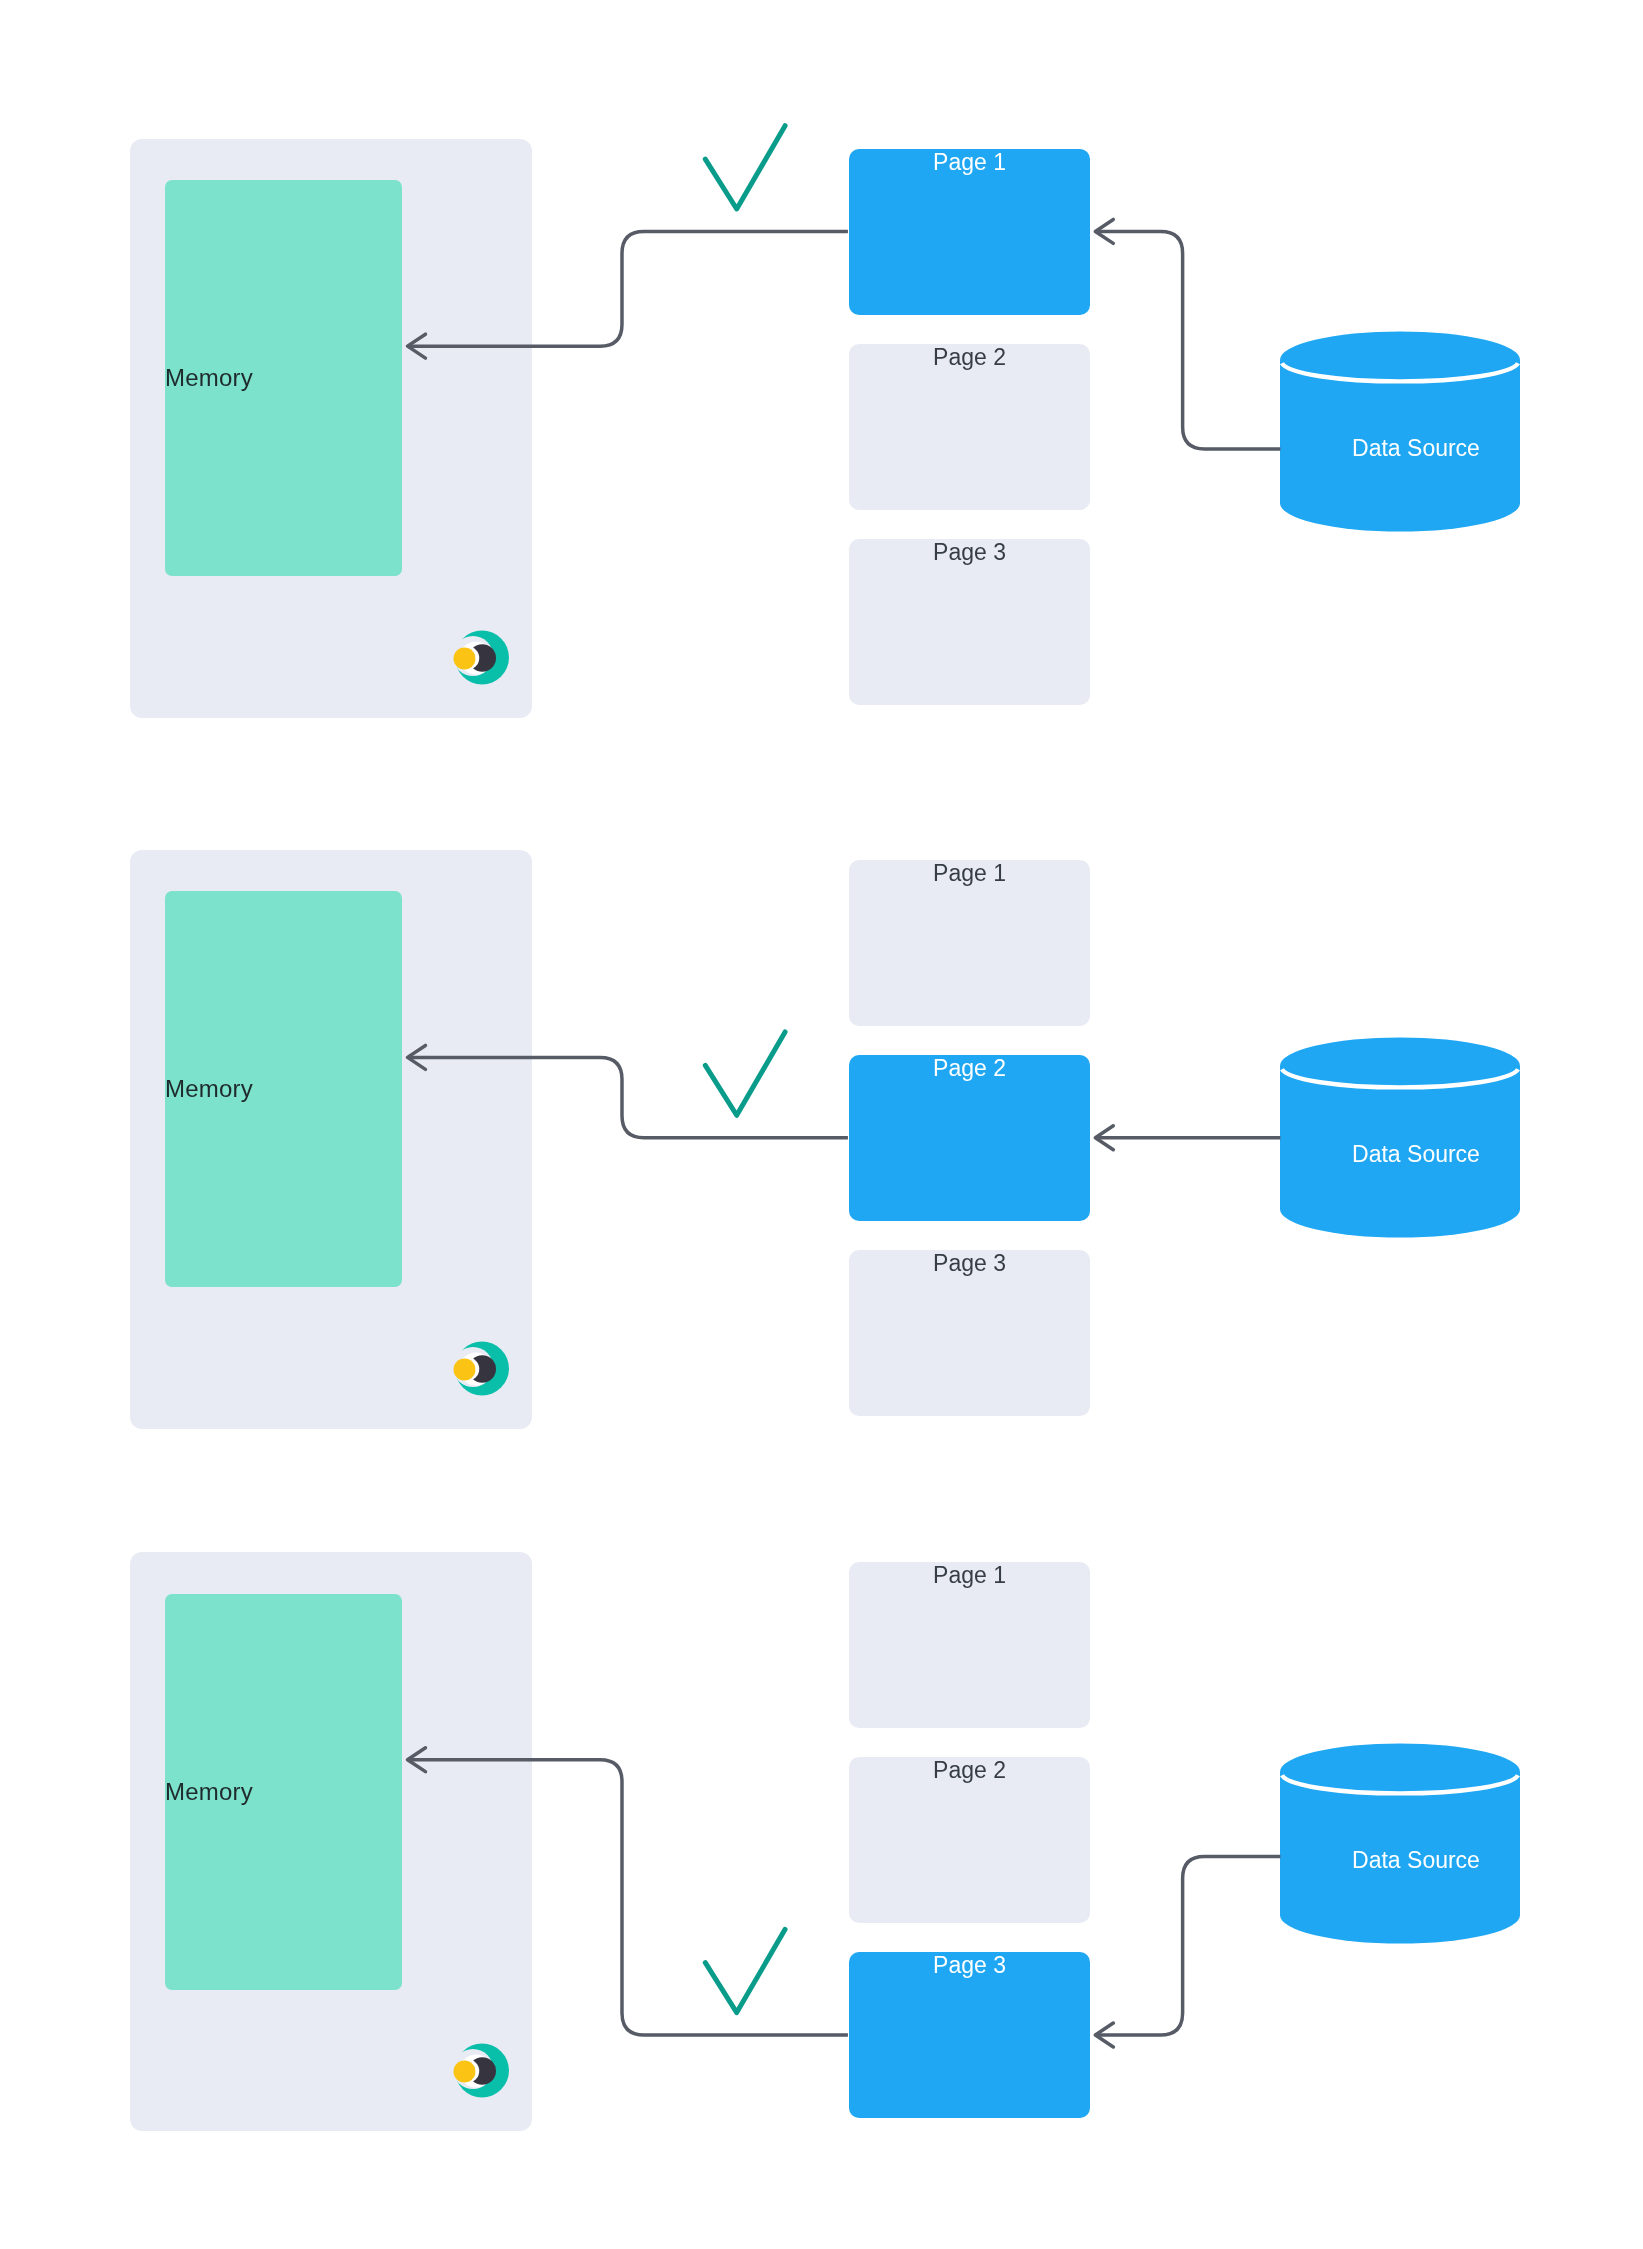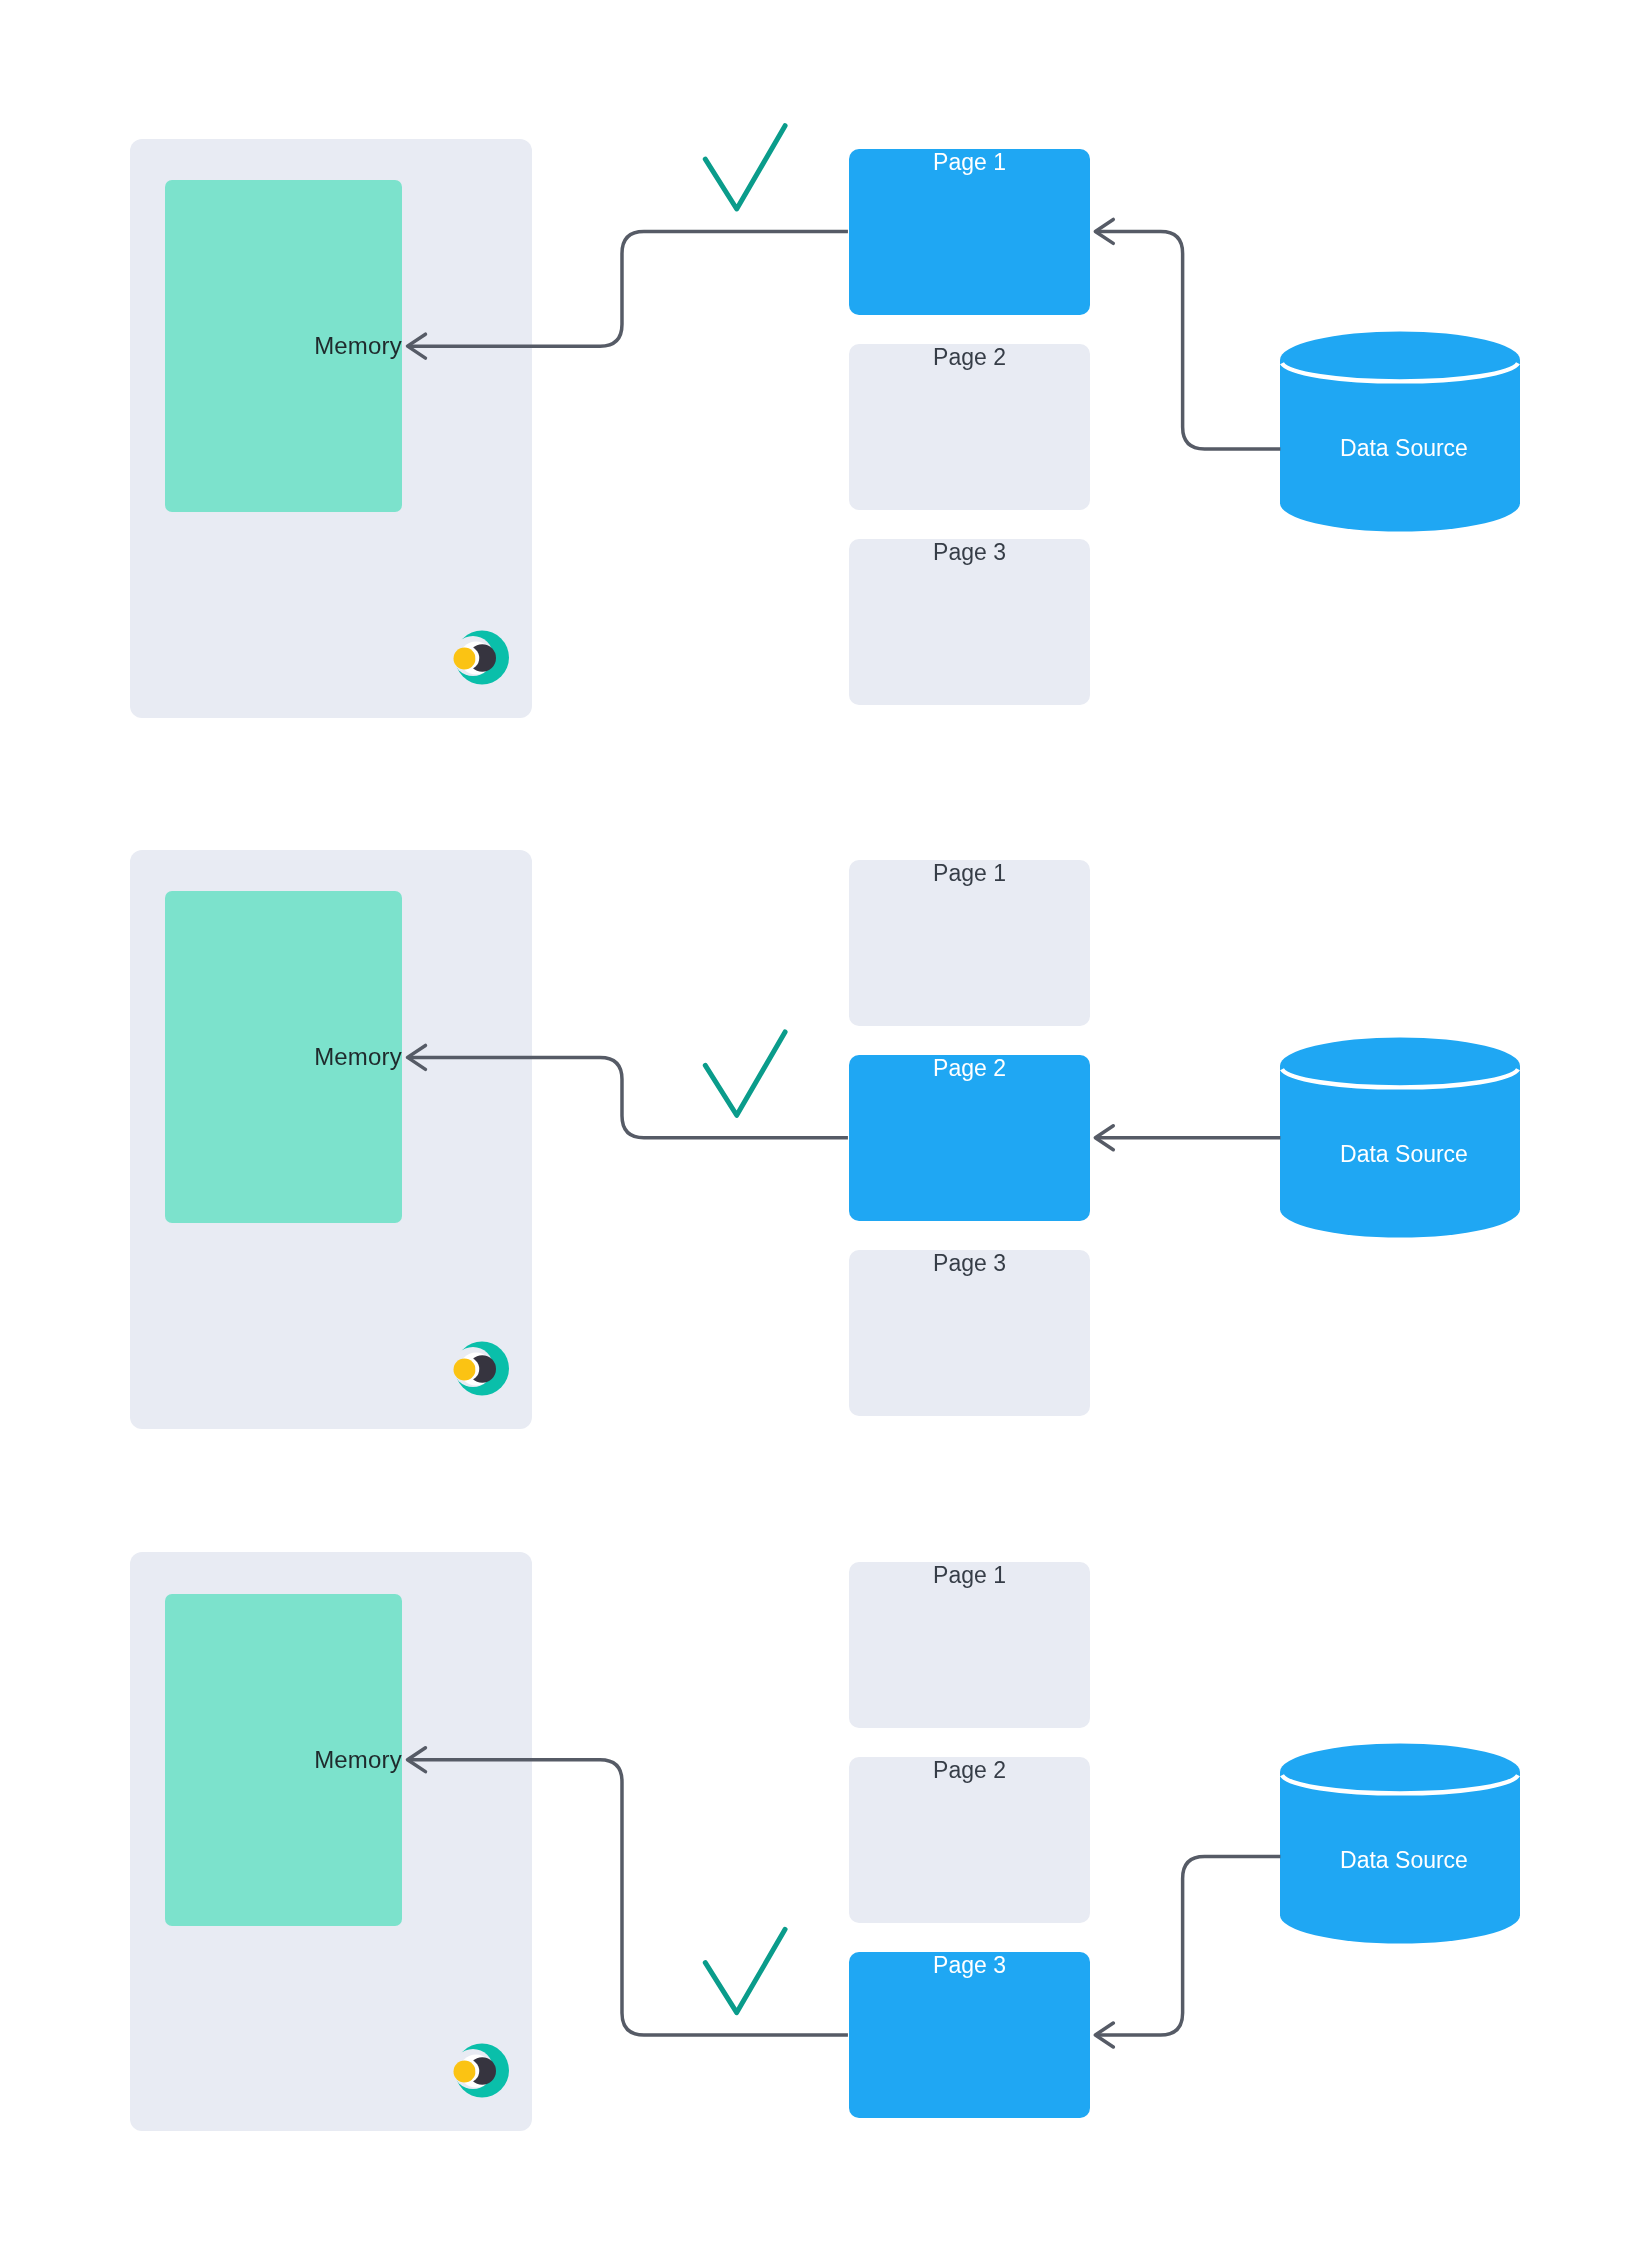--- a/index.html
+++ b/index.html
@@ -22,23 +22,23 @@
     --text-gray: #363D47;
   }
   .abs { position: absolute; }
 
   
   .memory-panel {
     left: 130px; width: 402px; height: 579px;
     background: var(--panel); border-radius: 12px;
   }
   .memory-box {
-    left: 165px; width: 237px; height: 332px;
+    left: 165px; width: 237px; height: 396px;
     background: var(--teal-box); border-radius: 7px;
-    display: flex; align-items: center; justify-content: flex-end;
+    display: flex; align-items: center; justify-content: flex-start;
   }
   .memory-label {
     font-size: 24px; color: var(--text-dark); letter-spacing: 0.2px;
   }
   .logo { left: 453px; width: 56px; height: 56px; }
 
   
   .page-card {
     left: 849px; width: 241px; height: 166px;
     background: var(--panel); border-radius: 10px;
@@ -46,21 +46,21 @@
     font-size: 23px; color: var(--text-gray);
   }
   .page-card.active { background: var(--blue); color: #ffffff; }
 
   
   .data-source { left: 1280px; width: 240px; height: 201px; }
   .data-source svg { position: absolute; left: 0; top: 0; }
   .cyl-body { fill: var(--blue); }
   .cyl-lid-line { fill: none; stroke: #ffffff; stroke-width: 9; }
   .ds-label-wrap {
-    position: absolute; left: 4px; top: 0; width: 100%; height: 100%;
+    position: absolute; left: 16px; top: 0; width: 100%; height: 100%;
     display: flex; align-items: center; justify-content: center;
     padding-top: 33px; box-sizing: border-box;
   }
   .ds-label { font-size: 23px; color: #ffffff; }
 
   
   #connectors { left: 0; top: 0; pointer-events: none; }
   .flow-line { fill: none; stroke: var(--arrow); stroke-width: 7; }
   .flow-head { fill: none; stroke: var(--arrow); stroke-width: 7; stroke-linecap: round; stroke-linejoin: round; }
   .check { fill: none; stroke: var(--check); stroke-width: 10; stroke-linecap: round; stroke-linejoin: round; }

